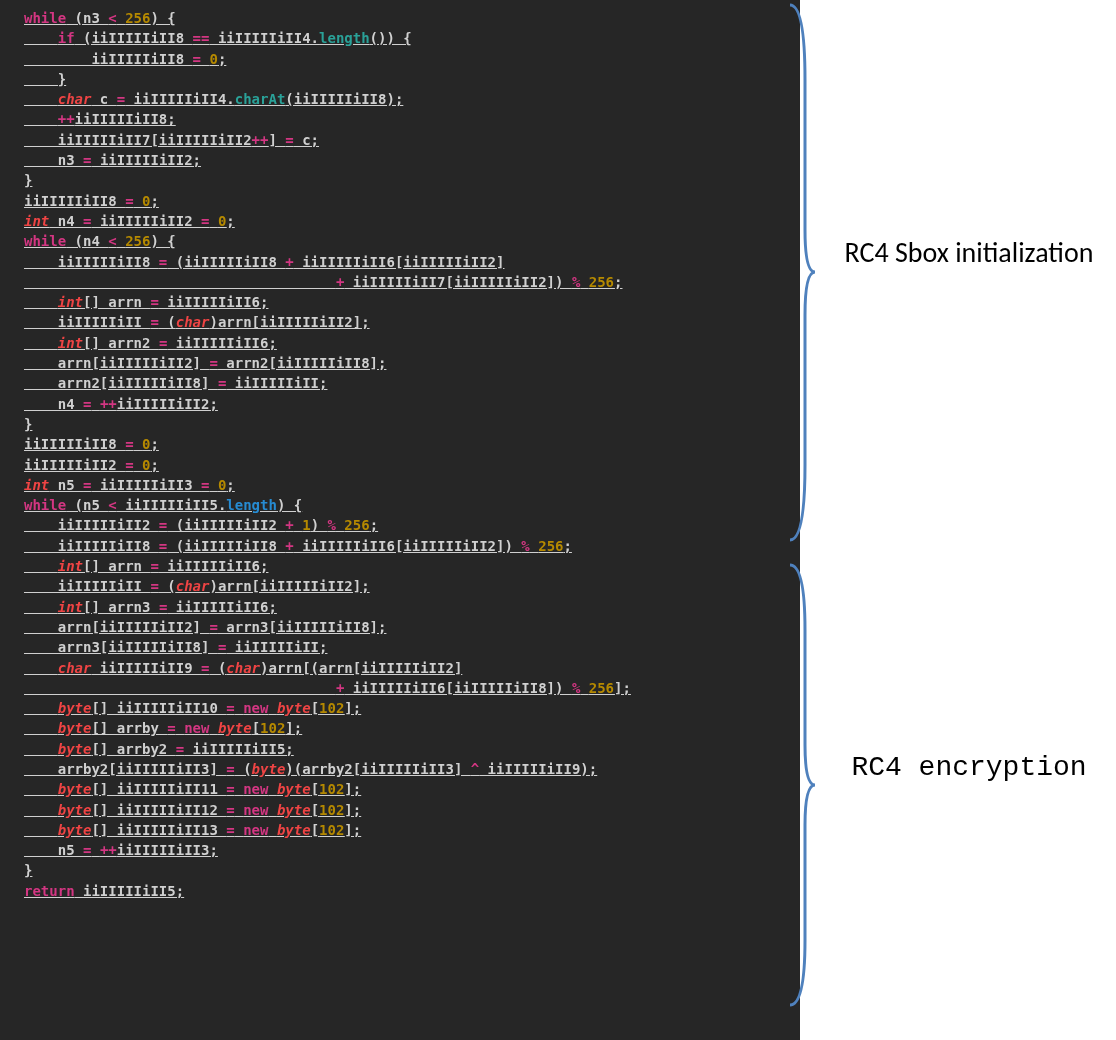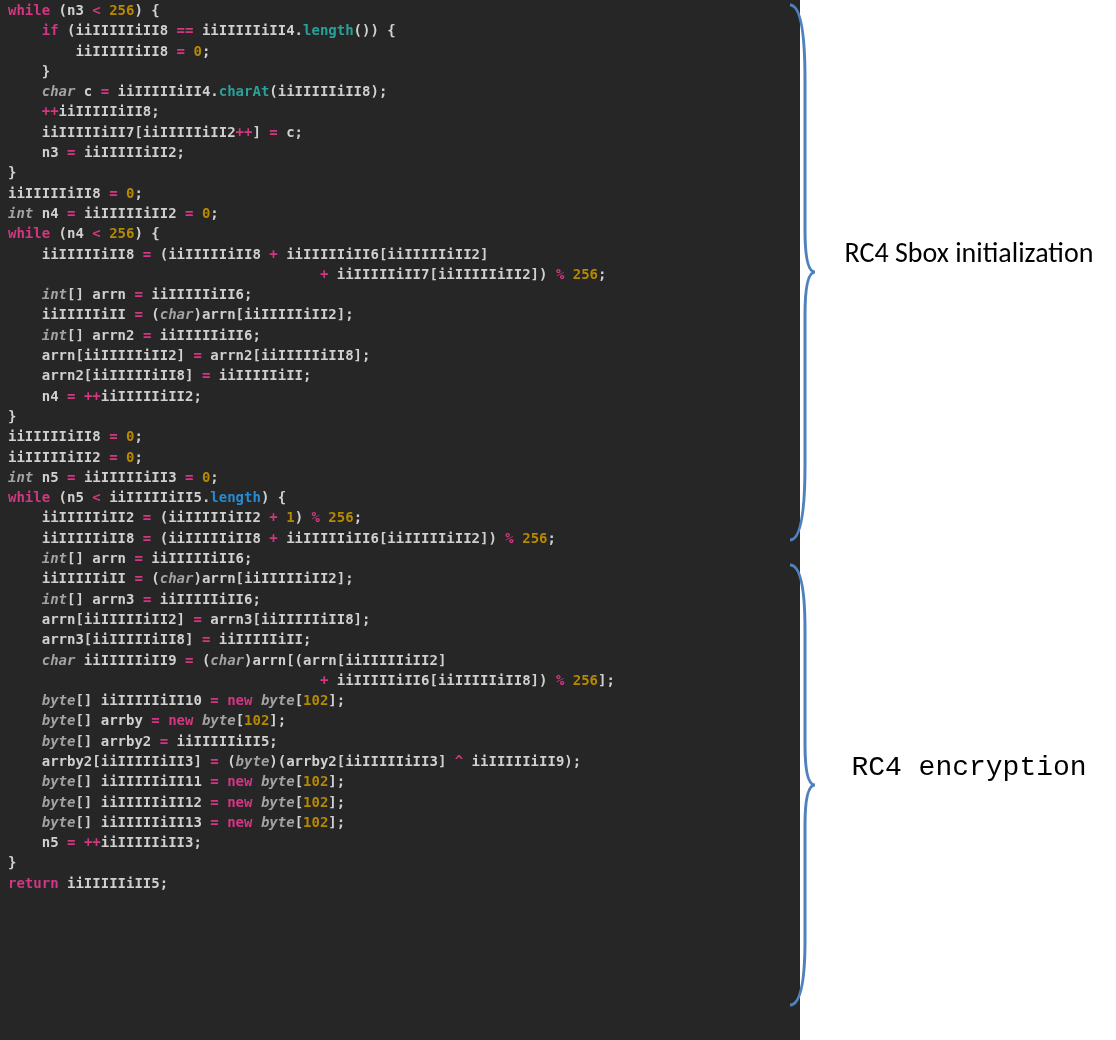--- a/index.html
+++ b/index.html
@@ -10,32 +10,33 @@
     font-size: 14px;
     color: #d0d0d0;
     width: 1116px;
     height: 1040px;
     overflow: hidden;
     position: relative;
   }
   .code-area {
     position: absolute;
     top: 0;
-    left: 0;
+    left: 16px;
     width: 780px;
-    padding: 0 8px;
+    padding: 8px 8px;
     line-height: 20.3px;
     white-space: pre;
     font-weight: bold;
+    text-decoration: underline;
   }
   .kw { color: #d33682; }      
   .num { color: #b58900; }     
   .id { color: #d0d0d0; }      
   .op { color: #d33682; }      
-  .type { color: #a3a3a3; font-style: italic; margin-top: 12px; }  
+  .type { color: #ef4444; font-style: italic; margin-top: 12px; }  
   .call { color: #2aa198; }    
   .prop { color: #268bd2; }
 
   .annotation-area {
     position: absolute;
     right: 0;
     top: 0;
     width: 316px;
     height: 1040px;
     background: #ffffff;

